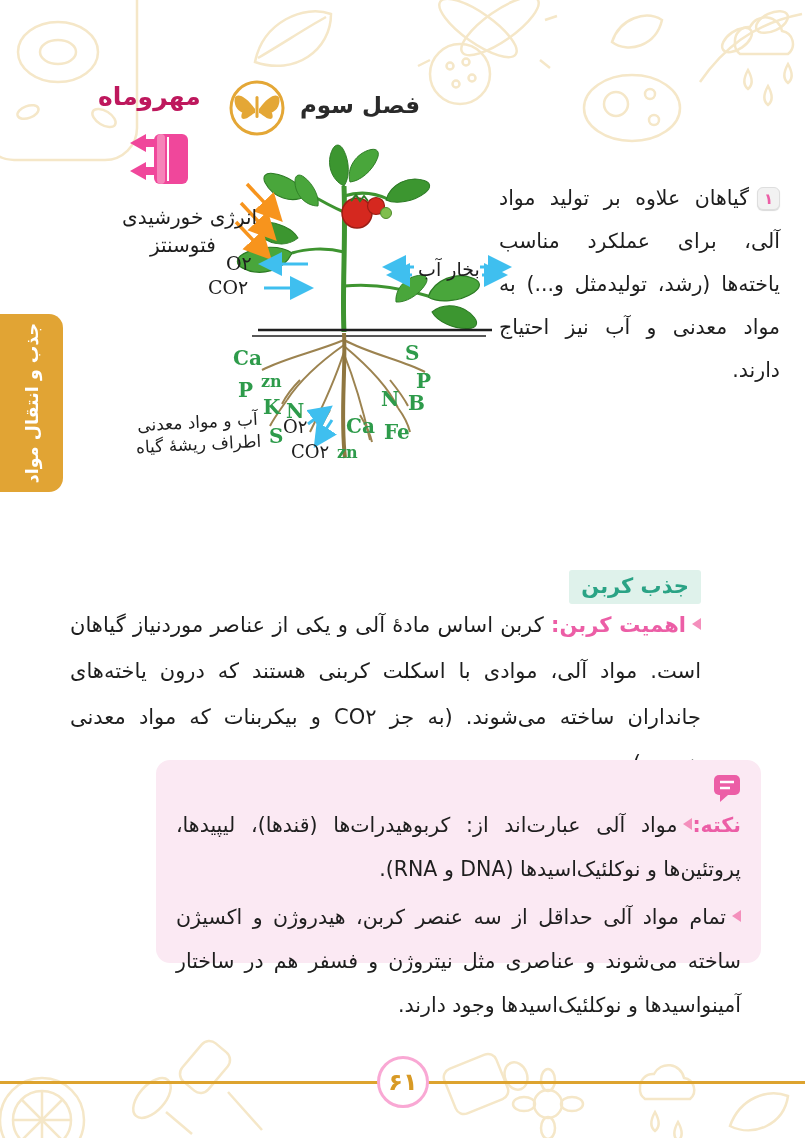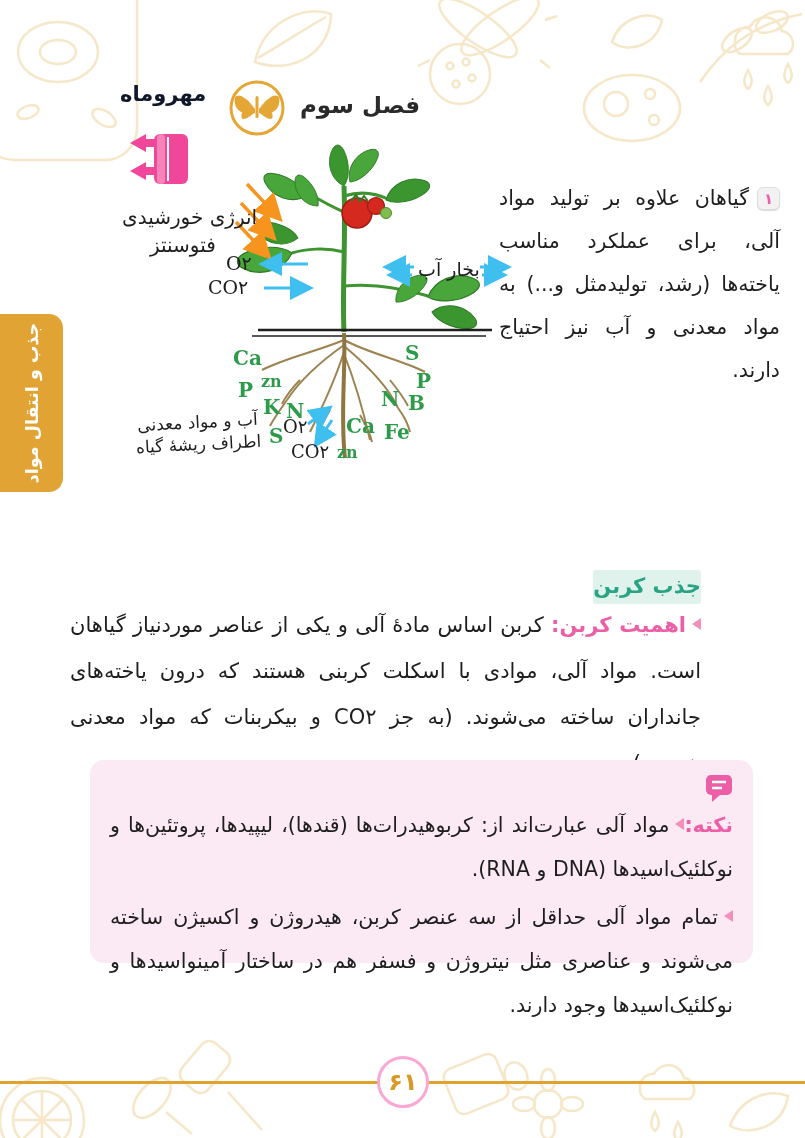--- a/index.html
+++ b/index.html
@@ -10,22 +10,22 @@
     background:#ffffff; overflow:hidden; direction:rtl;
   }
   svg { display:block; }
   .abs { position:absolute; }
 
   
   .doodles { position:absolute; inset:0; z-index:0; pointer-events:none; }
 
   
   .brand-text {
-    position:absolute; left:120px; top:82px; z-index:2;
-    font-size:21px; font-weight:bold; color:#0f172a; direction:rtl;
+    position:absolute; left:98px; top:82px; z-index:2;
+    font-size:25px; font-weight:bold; color:#be185d; direction:rtl;
   }
   .logo-badge { position:absolute; left:227px; top:78px; z-index:2; }
   .chapter-title {
     position:absolute; left:300px; top:92px; z-index:2;
     font-size:23px; font-weight:bold; color:#2A2A2A;
   }
   .bookmark-icon { position:absolute; left:116px; top:134px; z-index:2; }
 
   
   .sidebar-tab {
@@ -71,36 +71,36 @@
     display:inline-block; width:23px; height:23px; line-height:23px;
     text-align:center; background:#F2F2F2; border:1px solid #DEDEDE;
     border-radius:6px; color:#EC5EA6; font-weight:bold; font-size:15px;
     margin-left:8px; vertical-align:1px; box-shadow:0 1px 1px rgba(0,0,0,0.15);
   }
 
   
   .carbon-heading {
     position:absolute; top:570px; right:104px; z-index:2;
     background:#DFF2EB; color:#2AA385; font-size:21px; font-weight:bold;
-    padding:4px 0 6px; border-radius:3px;
+    padding:4px 12px 6px; border-radius:3px;
   }
   .carbon-text {
     position:absolute; top:602px; right:104px; width:631px; z-index:2;
     direction:rtl; text-align:justify; font-size:21px; line-height:46px; color:#1E1E1E;
   }
   .pink-label { color:#EC5EA6; font-weight:bold; }
   .tri {
     display:inline-block; width:0; height:0;
     border-top:6px solid transparent; border-bottom:6px solid transparent;
     border-right:9px solid #F48FBC; margin-left:6px; vertical-align:2px;
   }
 
   
   .note-box {
-    position:absolute; top:760px; right:52px; width:663px; height:203px; z-index:2;
+    position:absolute; top:760px; right:44px; width:605px; height:203px; z-index:2;
     background:#FBE9F3; border-radius:14px; padding:14px 20px 0 20px; direction:rtl;
   }
   .note-box p {
     text-align:justify; font-size:20.5px; line-height:44px; color:#1E1E1E;
   }
   .note-box .p1 { margin-bottom:4px; }
   .note-icon { vertical-align:-7px; margin-left:6px; }
 
   
   .footer-line {

